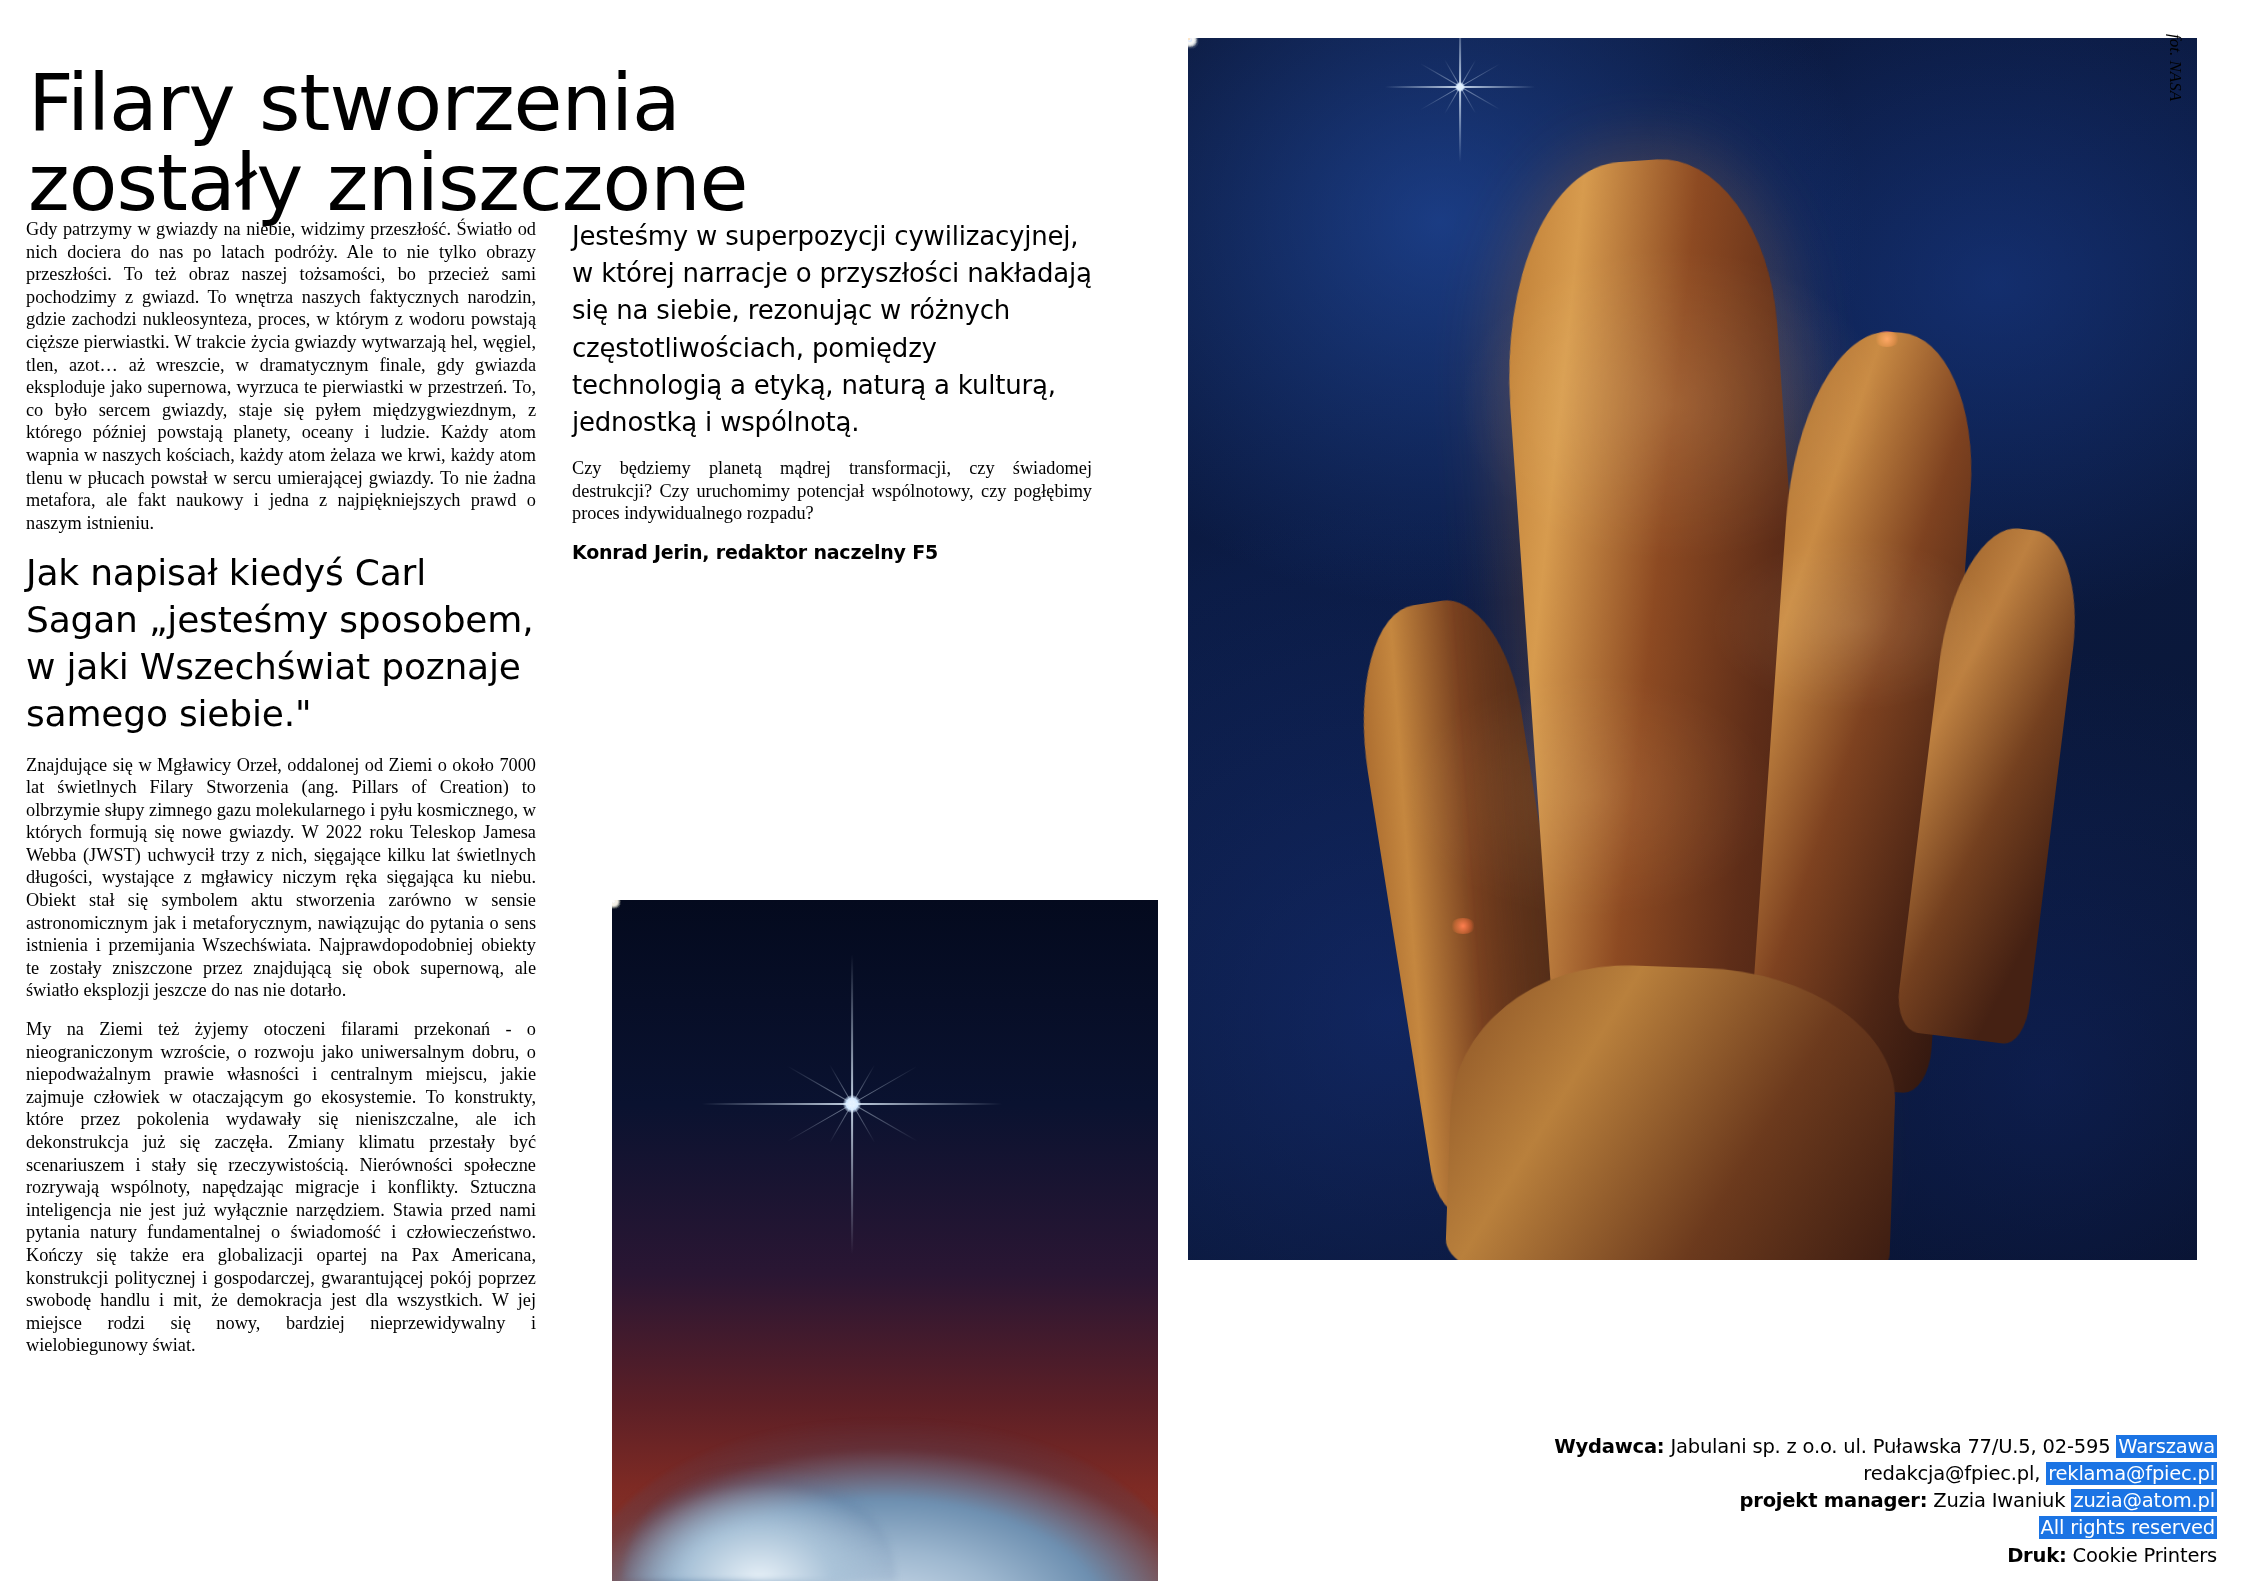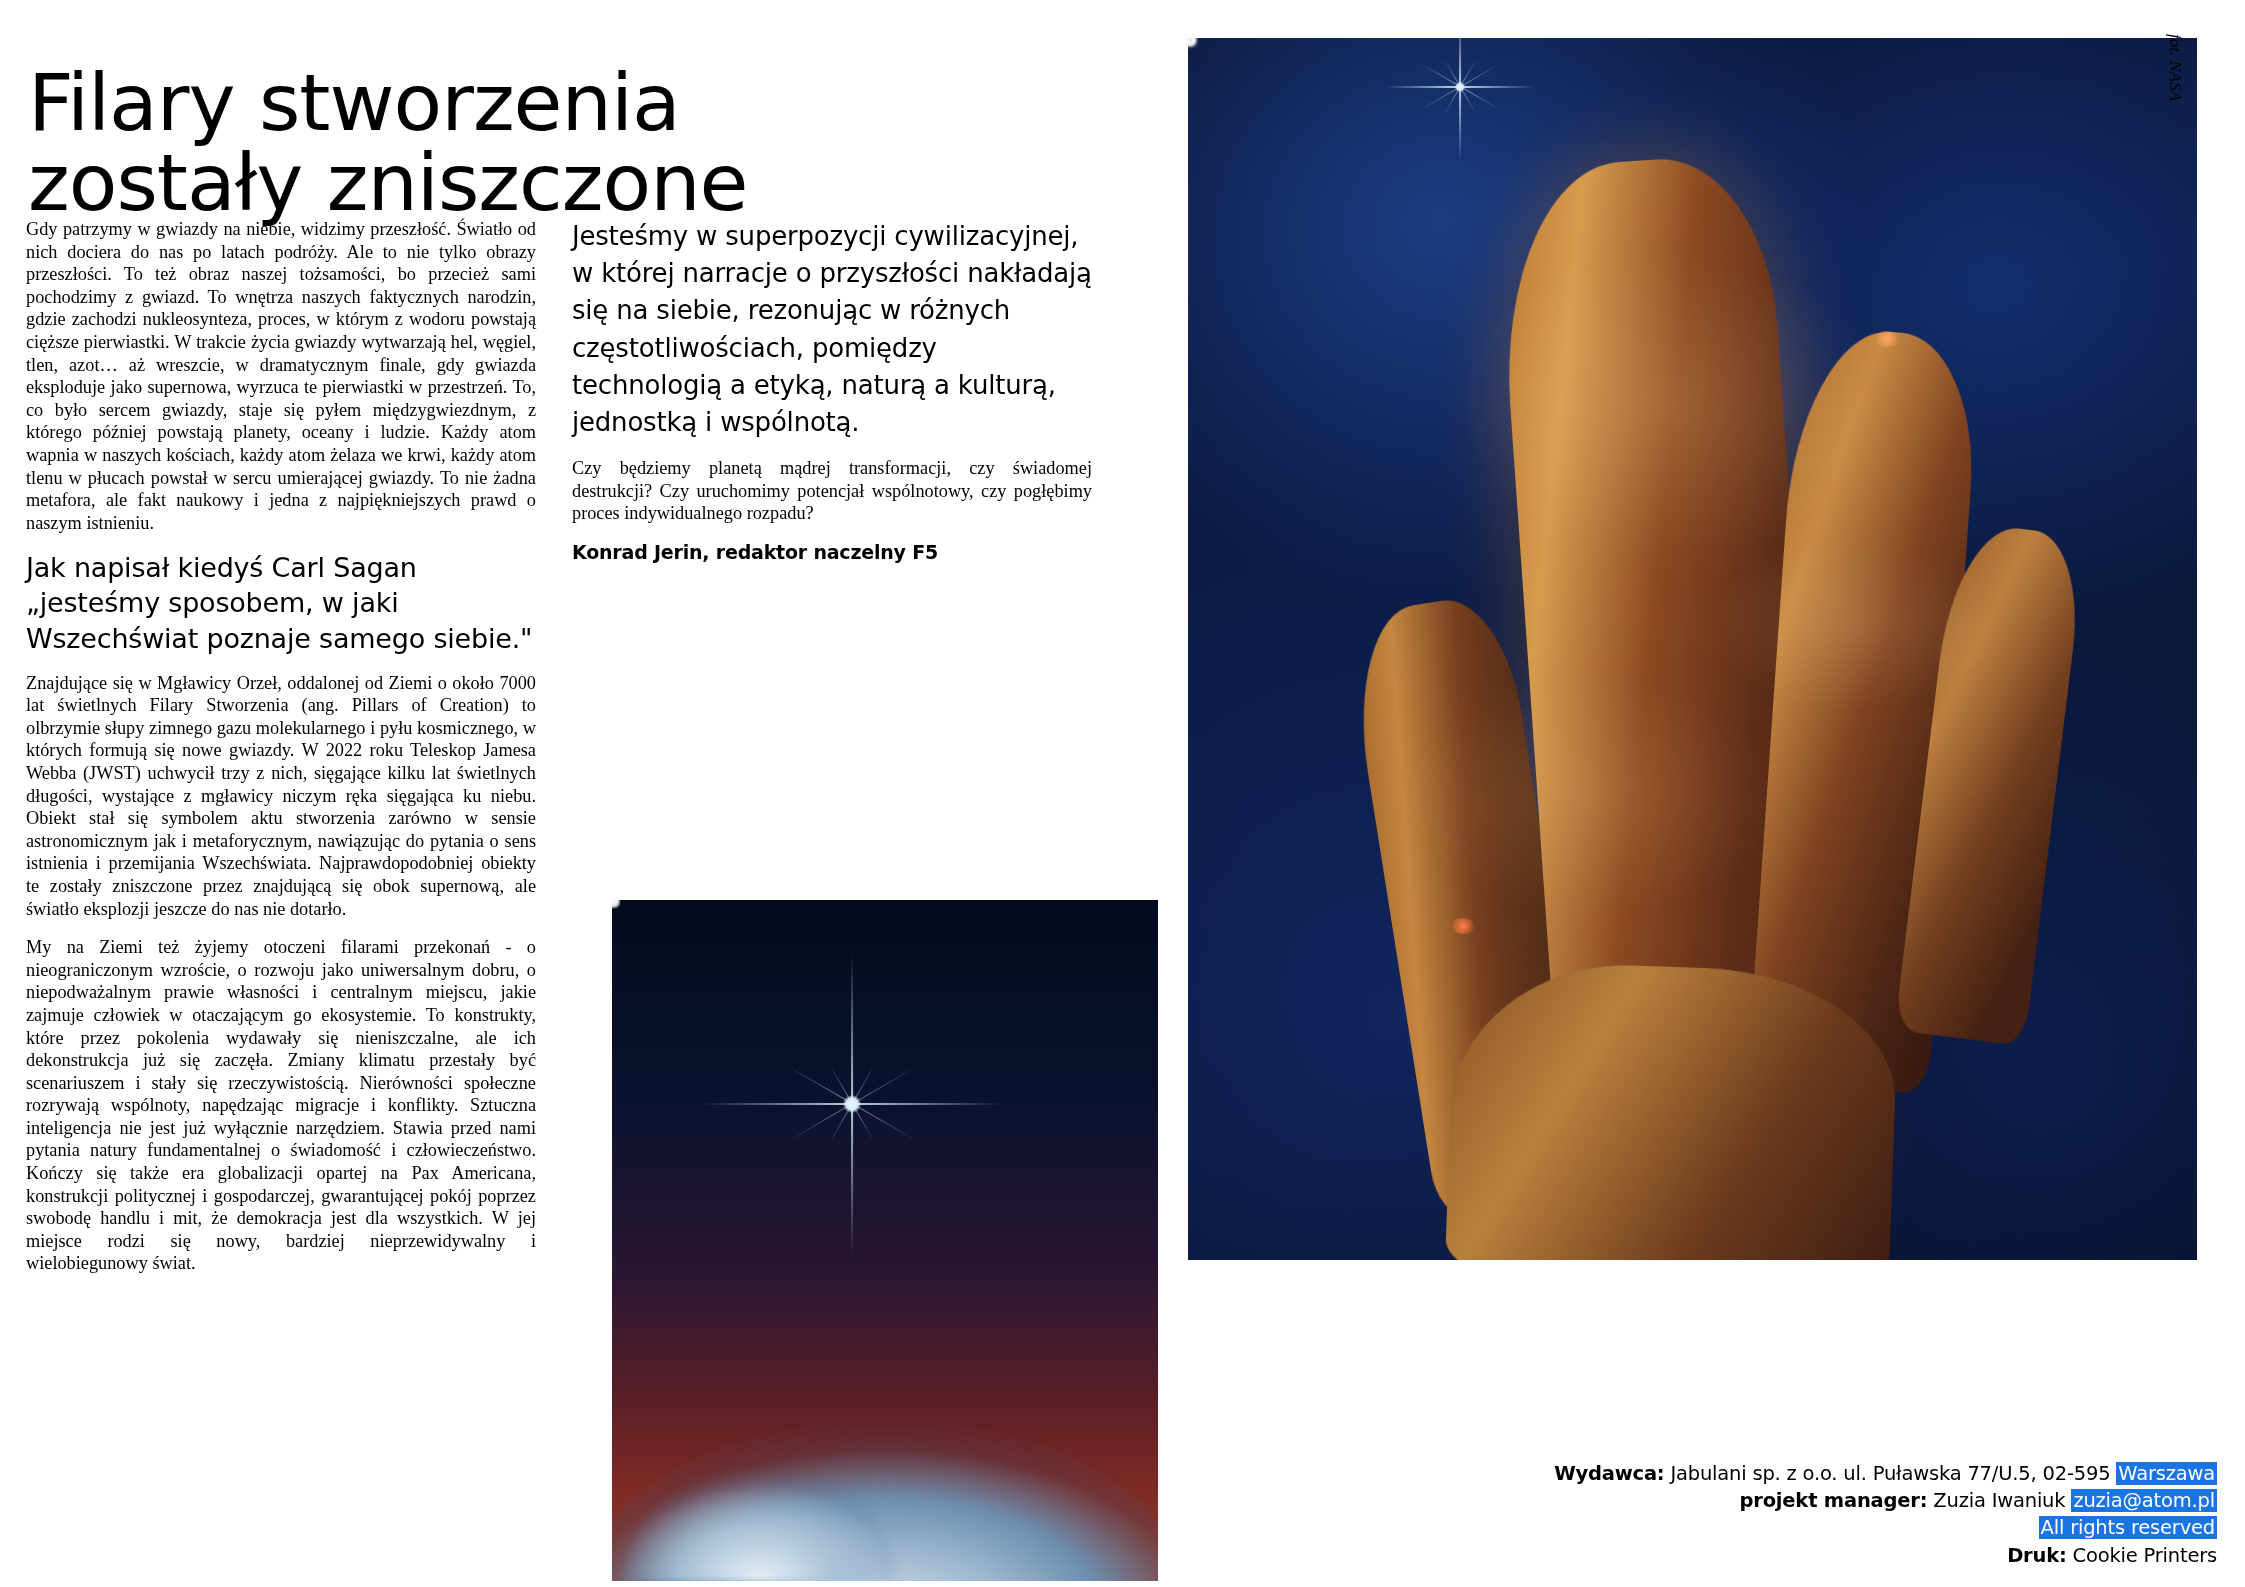--- a/index.html
+++ b/index.html
@@ -43,21 +43,21 @@
     color: #000;
   }
   .col p { margin: 0 0 16px 0; }
 
   #col1 { left: 26px;  top: 218px; width: 510px; }
   #col2 { left: 572px; top: 218px; width: 520px; }
 
   
   .sans-quote {
     font-family: "DejaVu Sans", sans-serif;
-    font-size: 27px;
+    font-size: 36px;
     line-height: 1.30;
     letter-spacing: -0.2px;
     text-align: left;
     margin: 10px 0 22px 0;
   }
   .sans-lead {
     font-family: "DejaVu Sans", sans-serif;
     font-size: 26px;
     line-height: 1.43;
     letter-spacing: -0.2px;
@@ -1327,20 +1327,23 @@
       <div class="ray" style="width: 90px; height: 1.4px; margin-left: -45px; margin-top: -1px; transform: rotate(60deg); opacity: 0.55;"></div>
       <div class="ray" style="width: 90px; height: 1.4px; margin-left: -45px; margin-top: -1px; transform: rotate(120deg); opacity: 0.55;"></div>
     </div>
 </figure>
 
 <div class="colophon">
   <div>
     <b>Wydawca:</b><span> Jabulani sp. z o.o. ul. Puławska 77/U.5, 02-595 </span><span class="hl">Warszawa</span>
   </div>
   <div>
+    <span>redakcja@fpiec.pl, </span><span class="hl">reklama@fpiec.pl</span>
+  </div>
+  <div>
     <b>projekt manager:</b><span> Zuzia Iwaniuk </span><span class="hl">zuzia@atom.pl</span>
   </div>
   <div>
     <span class="hl">All rights reserved</span>
   </div>
   <div>
     <b>Druk:</b><span> Cookie Printers</span>
   </div>
 </div>
 

